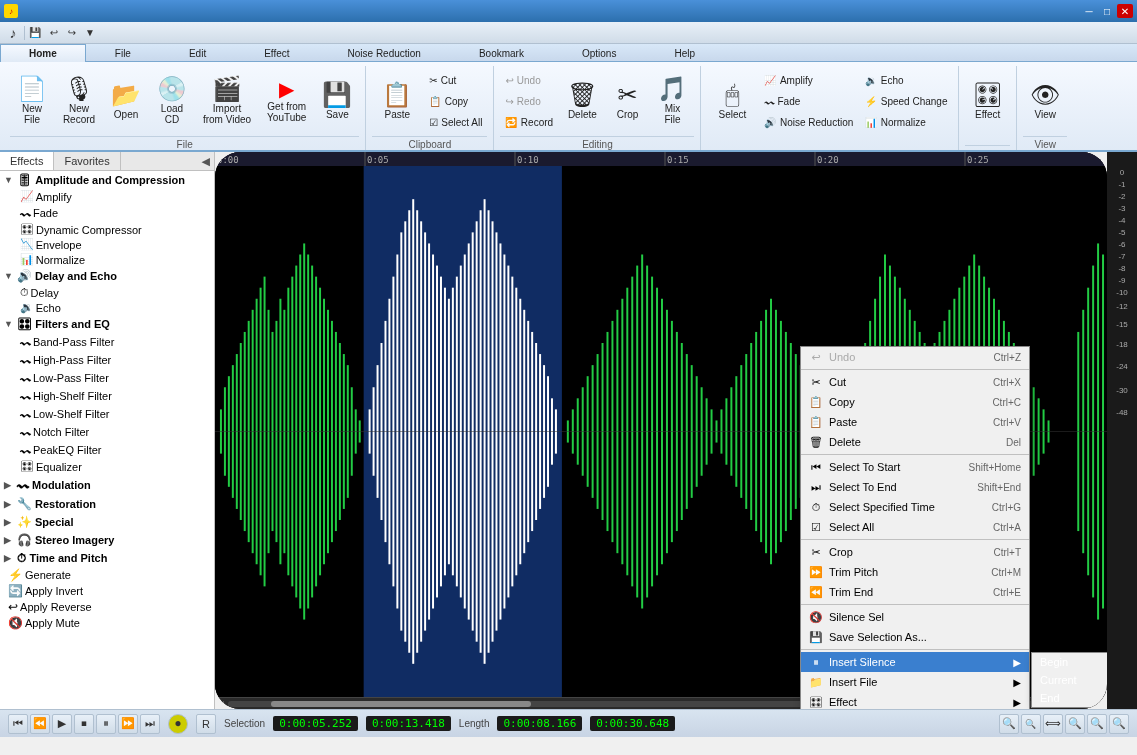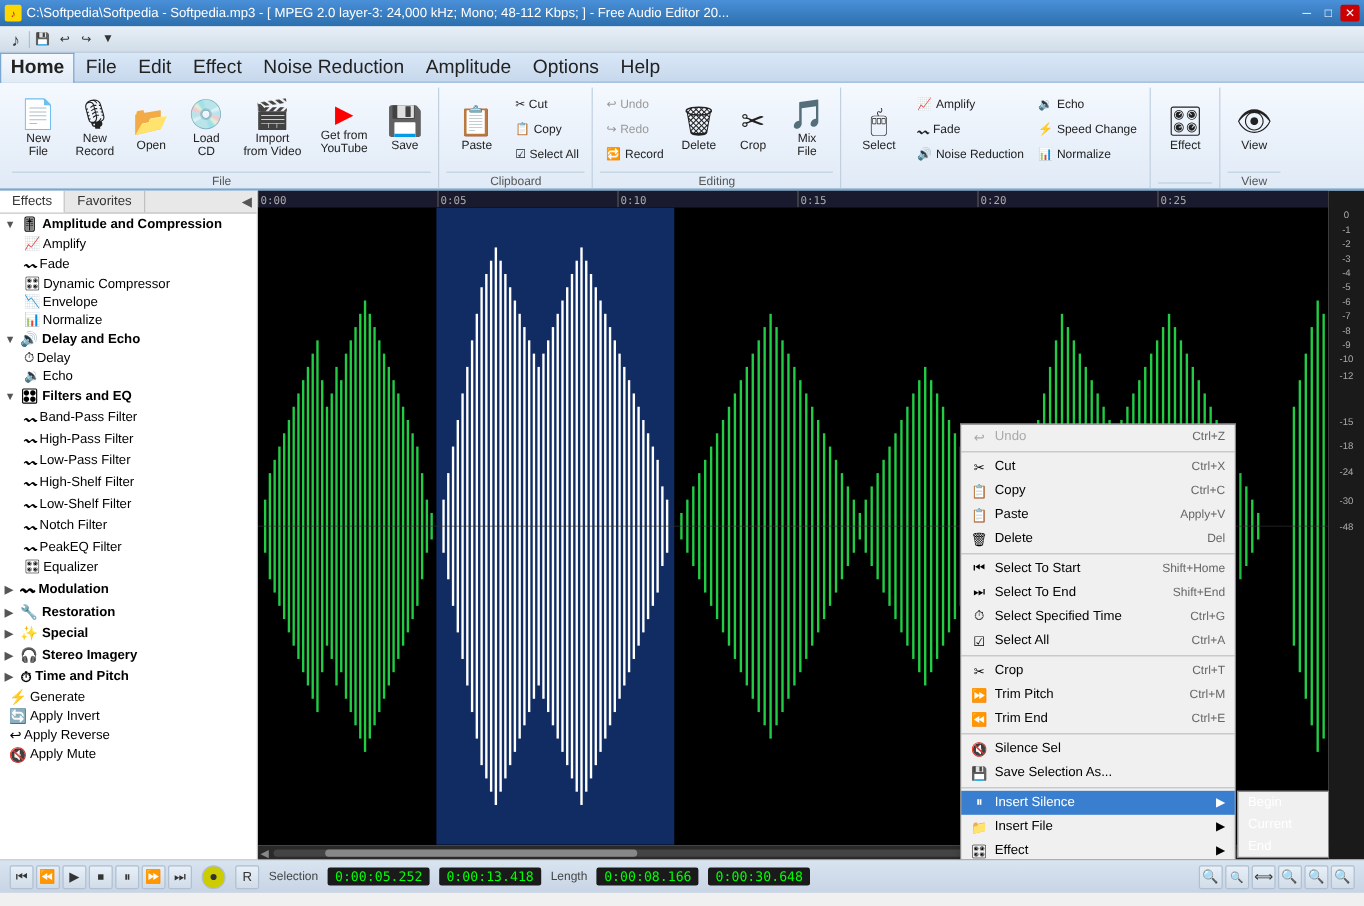--- a/index.html
+++ b/index.html
@@ -23,39 +23,39 @@
     .ribbon { background: linear-gradient(to bottom, #f5f9ff, #e0eaf6); border-bottom: 2px solid #7aa8d0; height: 90px; display: flex; padding: 4px 4px 0; }
     .ribbon-group { display: flex; flex-direction: column; align-items: stretch; border-right: 1px solid #c0d0e0; padding: 0 6px; min-width: fit-content; }
     .ribbon-group:last-child { border-right: none; }
     .ribbon-group-content { display: flex; gap: 2px; flex: 1; align-items: flex-start; padding: 2px 0; }
     .ribbon-group-label { text-align: center; font-size: 10px; color: #555; border-top: 1px solid #c0d0e0; padding: 2px 0; margin-top: auto; }
     .ribbon-btn-large { display: flex; flex-direction: column; align-items: center; justify-content: center; cursor: pointer; padding: 2px 6px; border: 1px solid transparent; border-radius: 2px; min-width: 42px; height: 66px; color: #222; font-size: 10px; text-align: center; gap: 2px; }
     .ribbon-btn-large .btn-icon { font-size: 24px; line-height: 1; }
     .ribbon-btn-small { display: flex; align-items: center; gap: 3px; cursor: pointer; padding: 2px 4px; border: 1px solid transparent; border-radius: 2px; color: #222; font-size: 10px; white-space: nowrap; height: 20px; }
     .ribbon-col { display: flex; flex-direction: column; gap: 1px; justify-content: flex-start; padding-top: 2px; }
     .ribbon-tab-bar { display: flex; background: linear-gradient(to bottom, #d8e8f8, #c8d8ec); border-bottom: 1px solid #7aa8d0; }
-    .ribbon-tab { padding: 3px 8px; font-size: 16px; cursor: pointer; border: 1px solid transparent; border-bottom: none; margin-bottom: -1px; color: #222; }
+    .ribbon-tab { padding: 3px 28px; font-size: 10px; cursor: pointer; border: 1px solid transparent; border-bottom: none; margin-bottom: -1px; color: #222; }
     .ribbon-tab.active { background: linear-gradient(to bottom, #f5f9ff, #e0eaf6); border-color: #7aa8d0; border-bottom-color: transparent; font-weight: 600; }
 
     
     .main-area { display: flex; height: calc(755px - 22px - 22px - 22px - 20px - 90px - 22px); }
 
     
     .sidebar { width: 215px; background: white; border-right: 1px solid #c0c0c0; overflow-y: auto; font-size: 11px; }
     .sidebar-tabs { display: flex; background: #e8e8e8; border-bottom: 1px solid #c0c0c0; }
     .sidebar-tab { padding: 3px 10px; cursor: pointer; font-size: 11px; color: #333; border-right: 1px solid #c0c0c0; }
     .sidebar-tab.active { background: white; }
     .sidebar-arrow { margin-left: auto; display: flex; align-items: center; padding: 0 4px; cursor: pointer; color: #555; }
     .tree-item { padding: 1px 4px; cursor: pointer; display: flex; align-items: center; gap: 2px; }
     .tree-group { font-weight: bold; display: flex; align-items: center; gap: 3px; padding: 2px 4px; cursor: pointer; }
     .tree-children { padding-left: 16px; }
     .collapse-icon { font-size: 9px; color: #555; width: 10px; }
 
     
-    .waveform-area { flex: 1; background: #000; position: relative; overflow: hidden; }
+    .waveform-area { flex: 1; background: #000; position: relative; overflow: hidden; border-radius: 25px; }
 
     
     .db-scale { width: 30px; background: #1a1a1a; display: flex; flex-direction: column; align-items: center; font-size: 8px; color: #aaa; position: relative; }
 
     
     .context-menu { position: absolute; top: 180px; left: 585px; background: #f0f0f0; border: 1px solid #888; box-shadow: 2px 2px 8px rgba(0,0,0,0.3); z-index: 1000; width: 230px; font-size: 11px; }
     .ctx-item { display: flex; align-items: center; padding: 3px 8px; cursor: pointer; gap: 6px; position: relative; }
     .ctx-item:hover, .ctx-item.highlighted { background: #3a7fcf; color: white; }
     .ctx-item.disabled { color: #aaa; cursor: default; }
     .ctx-sep { height: 1px; background: #c0c0c0; margin: 2px 0; }
@@ -70,21 +70,20 @@
     .status-label { color: #444; font-size: 10px; }
     .status-value { background: #1a1a1a; color: #00ff00; padding: 1px 6px; font-family: monospace; font-size: 11px; border-radius: 2px; }
     .transport-btns { display: flex; gap: 2px; }
   </style>
 </head>
 <body>
 
 <div class="titlebar">
   <div class="titlebar-left">
     <div class="icon" style="background:#ffd700;color:#c00;font-weight:bold;font-size:8px;">♪</div>
-    <span class="titlebar-title">C:\Softpedia\Softpedia - Softpedia.mp3 - [ MPEG 2.0 layer-3: 24,000 kHz; Mono; 48-112 Kbps;  ] - Free Audio Editor 20...</span>
   </div>
   <div class="titlebar-controls">
     <span class="minimize">─</span>
     <span class="maximize">□</span>
     <span class="close">✕</span>
   </div>
 </div>
 
 <div class="qat">
   <div class="qat-btn" style="font-size:14px;">♪</div>
@@ -94,21 +93,21 @@
   <div class="qat-btn">↪</div>
   <div class="qat-btn">▼</div>
 </div>
 
 <div class="ribbon-tab-bar">
   <div class="ribbon-tab active">Home</div>
   <div class="ribbon-tab">File</div>
   <div class="ribbon-tab">Edit</div>
   <div class="ribbon-tab">Effect</div>
   <div class="ribbon-tab">Noise Reduction</div>
-  <div class="ribbon-tab">Amplitude</div>
+  <div class="ribbon-tab">Bookmark</div>
   <div class="ribbon-tab">Options</div>
   <div class="ribbon-tab">Help</div>
 </div>
 
 <div class="ribbon">
 
   <div class="ribbon-group">
     <div class="ribbon-group-content">
       <div class="ribbon-btn-large">
         <div class="btn-icon">📄</div>
@@ -635,21 +634,21 @@
             <span class="ctx-shortcut">Ctrl+X</span>
           </div>
           <div class="ctx-item">
             <span class="ctx-icon">📋</span>
             <span>Copy</span>
             <span class="ctx-shortcut">Ctrl+C</span>
           </div>
           <div class="ctx-item">
             <span class="ctx-icon">📋</span>
             <span>Paste</span>
-            <span class="ctx-shortcut">Apply+V</span>
+            <span class="ctx-shortcut">Ctrl+V</span>
           </div>
           <div class="ctx-item">
             <span class="ctx-icon">🗑</span>
             <span>Delete</span>
             <span class="ctx-shortcut">Del</span>
           </div>
           <div class="ctx-sep"></div>
           <div class="ctx-item">
             <span class="ctx-icon">⏮</span>
             <span>Select To Start</span>
@@ -743,21 +742,21 @@
       <div style="height:12px;display:flex;align-items:center;">-2</div>
       <div style="height:12px;display:flex;align-items:center;">-3</div>
       <div style="height:12px;display:flex;align-items:center;">-4</div>
       <div style="height:12px;display:flex;align-items:center;">-5</div>
       <div style="height:12px;display:flex;align-items:center;">-6</div>
       <div style="height:12px;display:flex;align-items:center;">-7</div>
       <div style="height:12px;display:flex;align-items:center;">-8</div>
       <div style="height:12px;display:flex;align-items:center;">-9</div>
       <div style="height:12px;display:flex;align-items:center;">-10</div>
       <div style="height:16px;display:flex;align-items:center;">-12</div>
-      <div style="height:20px;display:flex;align-items:center;margin-top:20px;">-15</div>
+      <div style="height:20px;display:flex;align-items:center;">-15</div>
       <div style="height:20px;display:flex;align-items:center;">-18</div>
       <div style="height:24px;display:flex;align-items:center;">-24</div>
       <div style="height:24px;display:flex;align-items:center;text-align:right;">-30</div>
       <div style="height:20px;display:flex;align-items:center;text-align:right;">-48</div>
     </div>
   </div>
 </div>
 
 <div class="statusbar">
 

